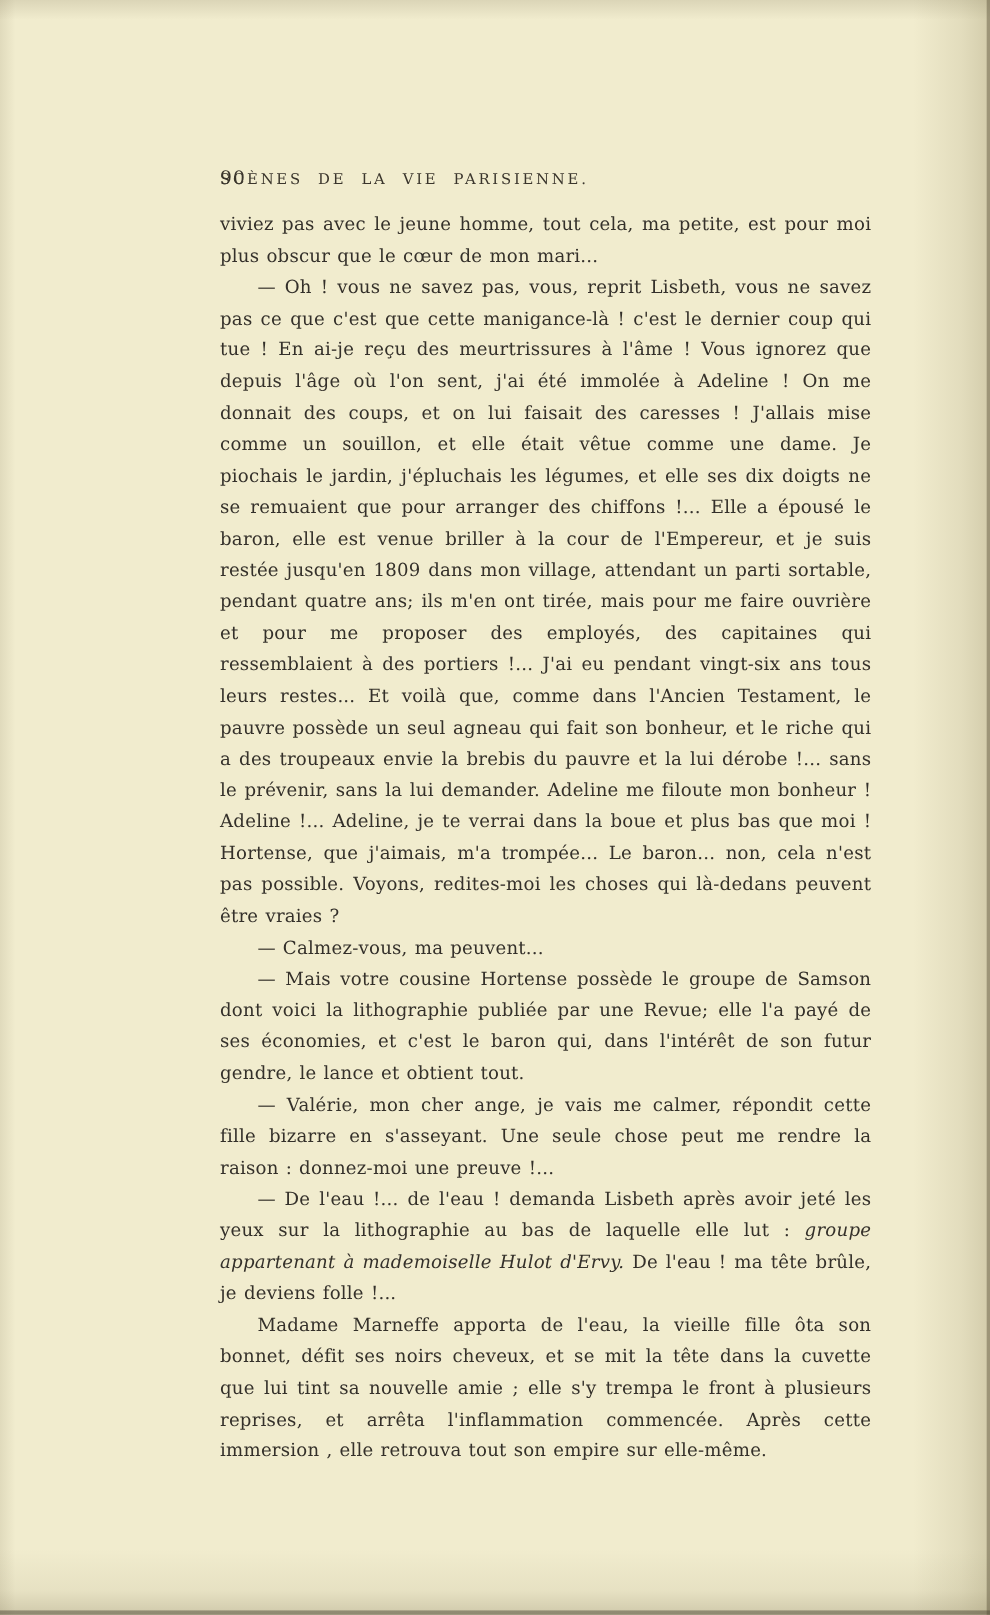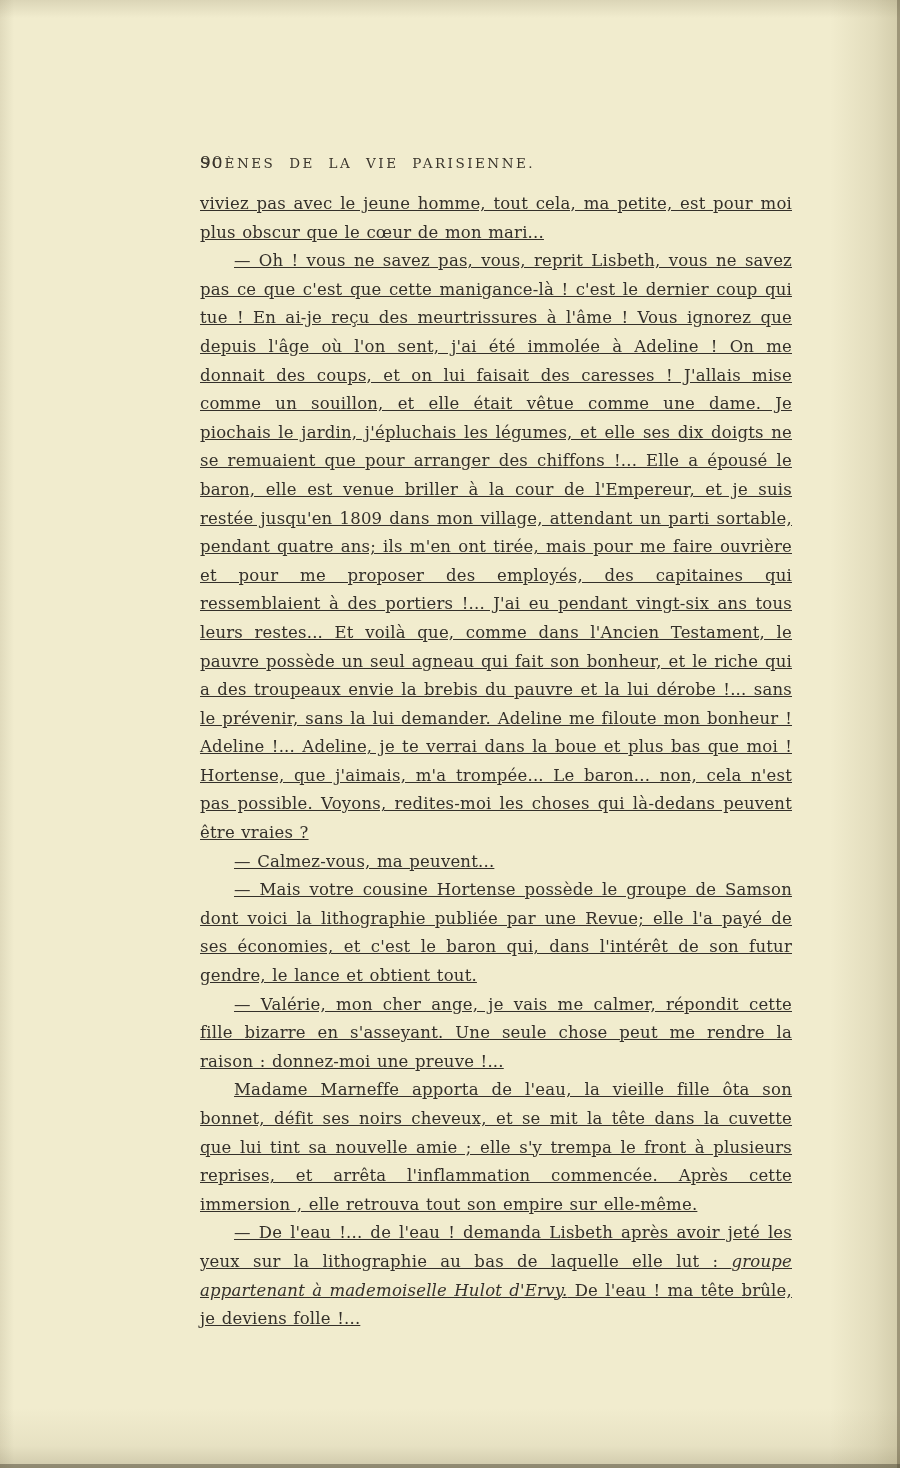--- a/index.html
+++ b/index.html
@@ -67,21 +67,20 @@
     word-spacing: 7px;
     color: #3a352c;
   }
   .body-text {
     font-size: 16.5px;
     line-height: 28.6px;
     text-align: justify;
     letter-spacing: 0.2px;
     word-spacing: 1px;
     color: #34302a;
-    text-decoration: underline;
   }
   .body-text p {
     margin: 0;
     text-indent: 34px;
   }
   .body-text p.no-indent {
     text-indent: 0;
   }
   .italic {
     font-style: italic;
@@ -99,17 +98,17 @@
       <span class="page-number">90</span>
       <span class="running-title">SCÈNES DE LA VIE PARISIENNE.</span>
     </div>
 
     <div class="body-text">
         <p class="no-indent"><span>viviez pas avec le jeune homme, tout cela, ma petite, est pour moi plus obscur que le cœur de mon mari...</span></p>
         <p><span>— Oh ! vous ne savez pas, vous, reprit Lisbeth, vous ne savez pas ce que c'est que cette manigance-là ! c'est le dernier coup qui tue ! En ai-je reçu des meurtrissures à l'âme ! Vous ignorez que depuis l'âge où l'on sent, j'ai été immolée à Adeline ! On me donnait des coups, et on lui faisait des caresses ! J'allais mise comme un souillon, et elle était vêtue comme une dame. Je piochais le jardin, j'épluchais les légumes, et elle ses dix doigts ne se remuaient que pour arranger des chiffons !... Elle a épousé le baron, elle est venue briller à la cour de l'Empereur, et je suis restée jusqu'en 1809 dans mon village, attendant un parti sortable, pendant quatre ans; ils m'en ont tirée, mais pour me faire ouvrière et pour me proposer des employés, des capitaines qui ressemblaient à des portiers !... J'ai eu pendant vingt-six ans tous leurs restes... Et voilà que, comme dans l'Ancien Testament, le pauvre possède un seul agneau qui fait son bonheur, et le riche qui a des troupeaux envie la brebis du pauvre et la lui dérobe !... sans le prévenir, sans la lui demander. Adeline me filoute mon bonheur ! Adeline !... Adeline, je te verrai dans la boue et plus bas que moi ! Hortense, que j'aimais, m'a trompée... Le baron... non, cela n'est pas possible. Voyons, redites-moi les choses qui là-dedans peuvent être vraies ?</span></p>
         <p><span>— Calmez-vous, ma peuvent...</span></p>
         <p><span>— Mais votre cousine Hortense possède le groupe de Samson dont voici la lithographie publiée par une Revue; elle l'a payé de ses économies, et c'est le baron qui, dans l'intérêt de son futur gendre, le lance et obtient tout.</span></p>
         <p><span>— Valérie, mon cher ange, je vais me calmer, répondit cette fille bizarre en s'asseyant. Une seule chose peut me rendre la raison : donnez-moi une preuve !...</span></p>
+        <p><span>— De l'eau !... de l'eau ! demanda Lisbeth après avoir jeté les yeux sur la lithographie au bas de laquelle elle lut : </span><span class="italic">groupe appartenant à mademoiselle Hulot d'Ervy.</span><span> De l'eau ! ma tête brûle, je deviens folle !...</span></p>
         <p><span>Madame Marneffe apporta de l'eau, la vieille fille ôta son bonnet, défit ses noirs cheveux, et se mit la tête dans la cuvette que lui tint sa nouvelle amie ; elle s'y trempa le front à plusieurs reprises, et arrêta l'inflammation commencée. Après cette immersion , elle retrouva tout son empire sur elle-même.</span></p>
-        <p><span>— De l'eau !... de l'eau ! demanda Lisbeth après avoir jeté les yeux sur la lithographie au bas de laquelle elle lut : </span><span class="italic">groupe appartenant à mademoiselle Hulot d'Ervy.</span><span> De l'eau ! ma tête brûle, je deviens folle !...</span></p>
       </div>
   </div>
 </div>
 
 </body></html>

